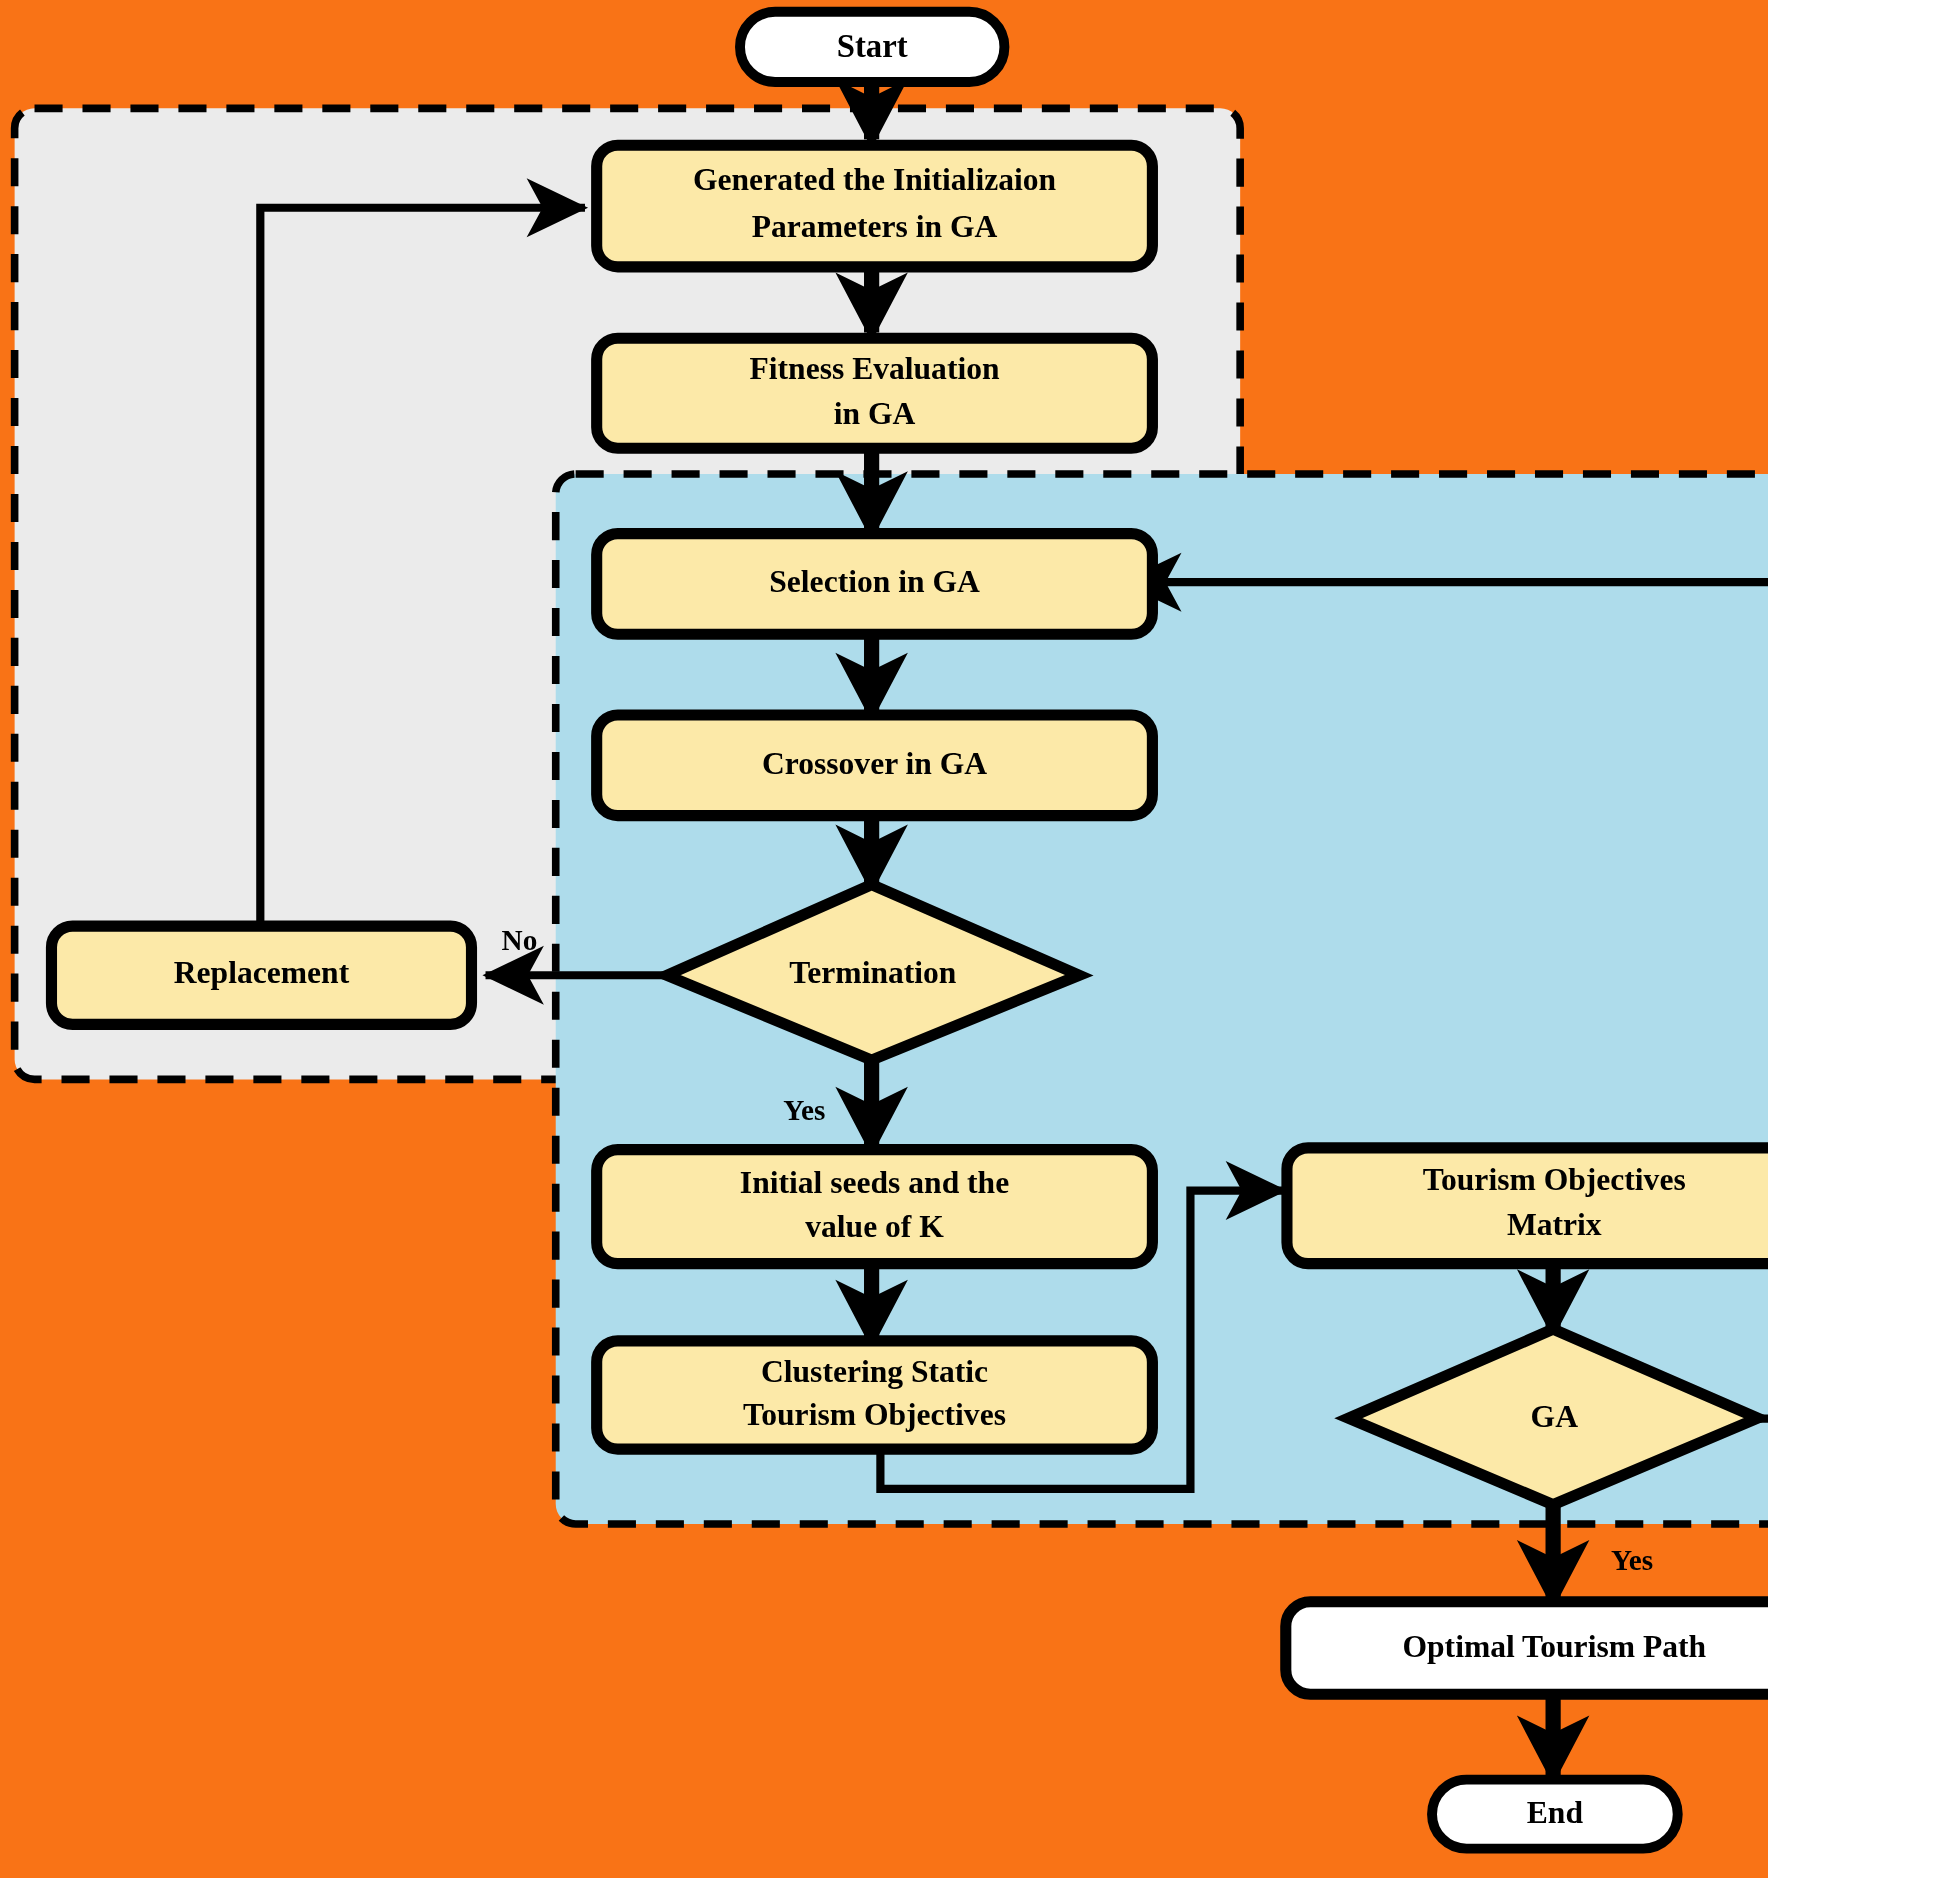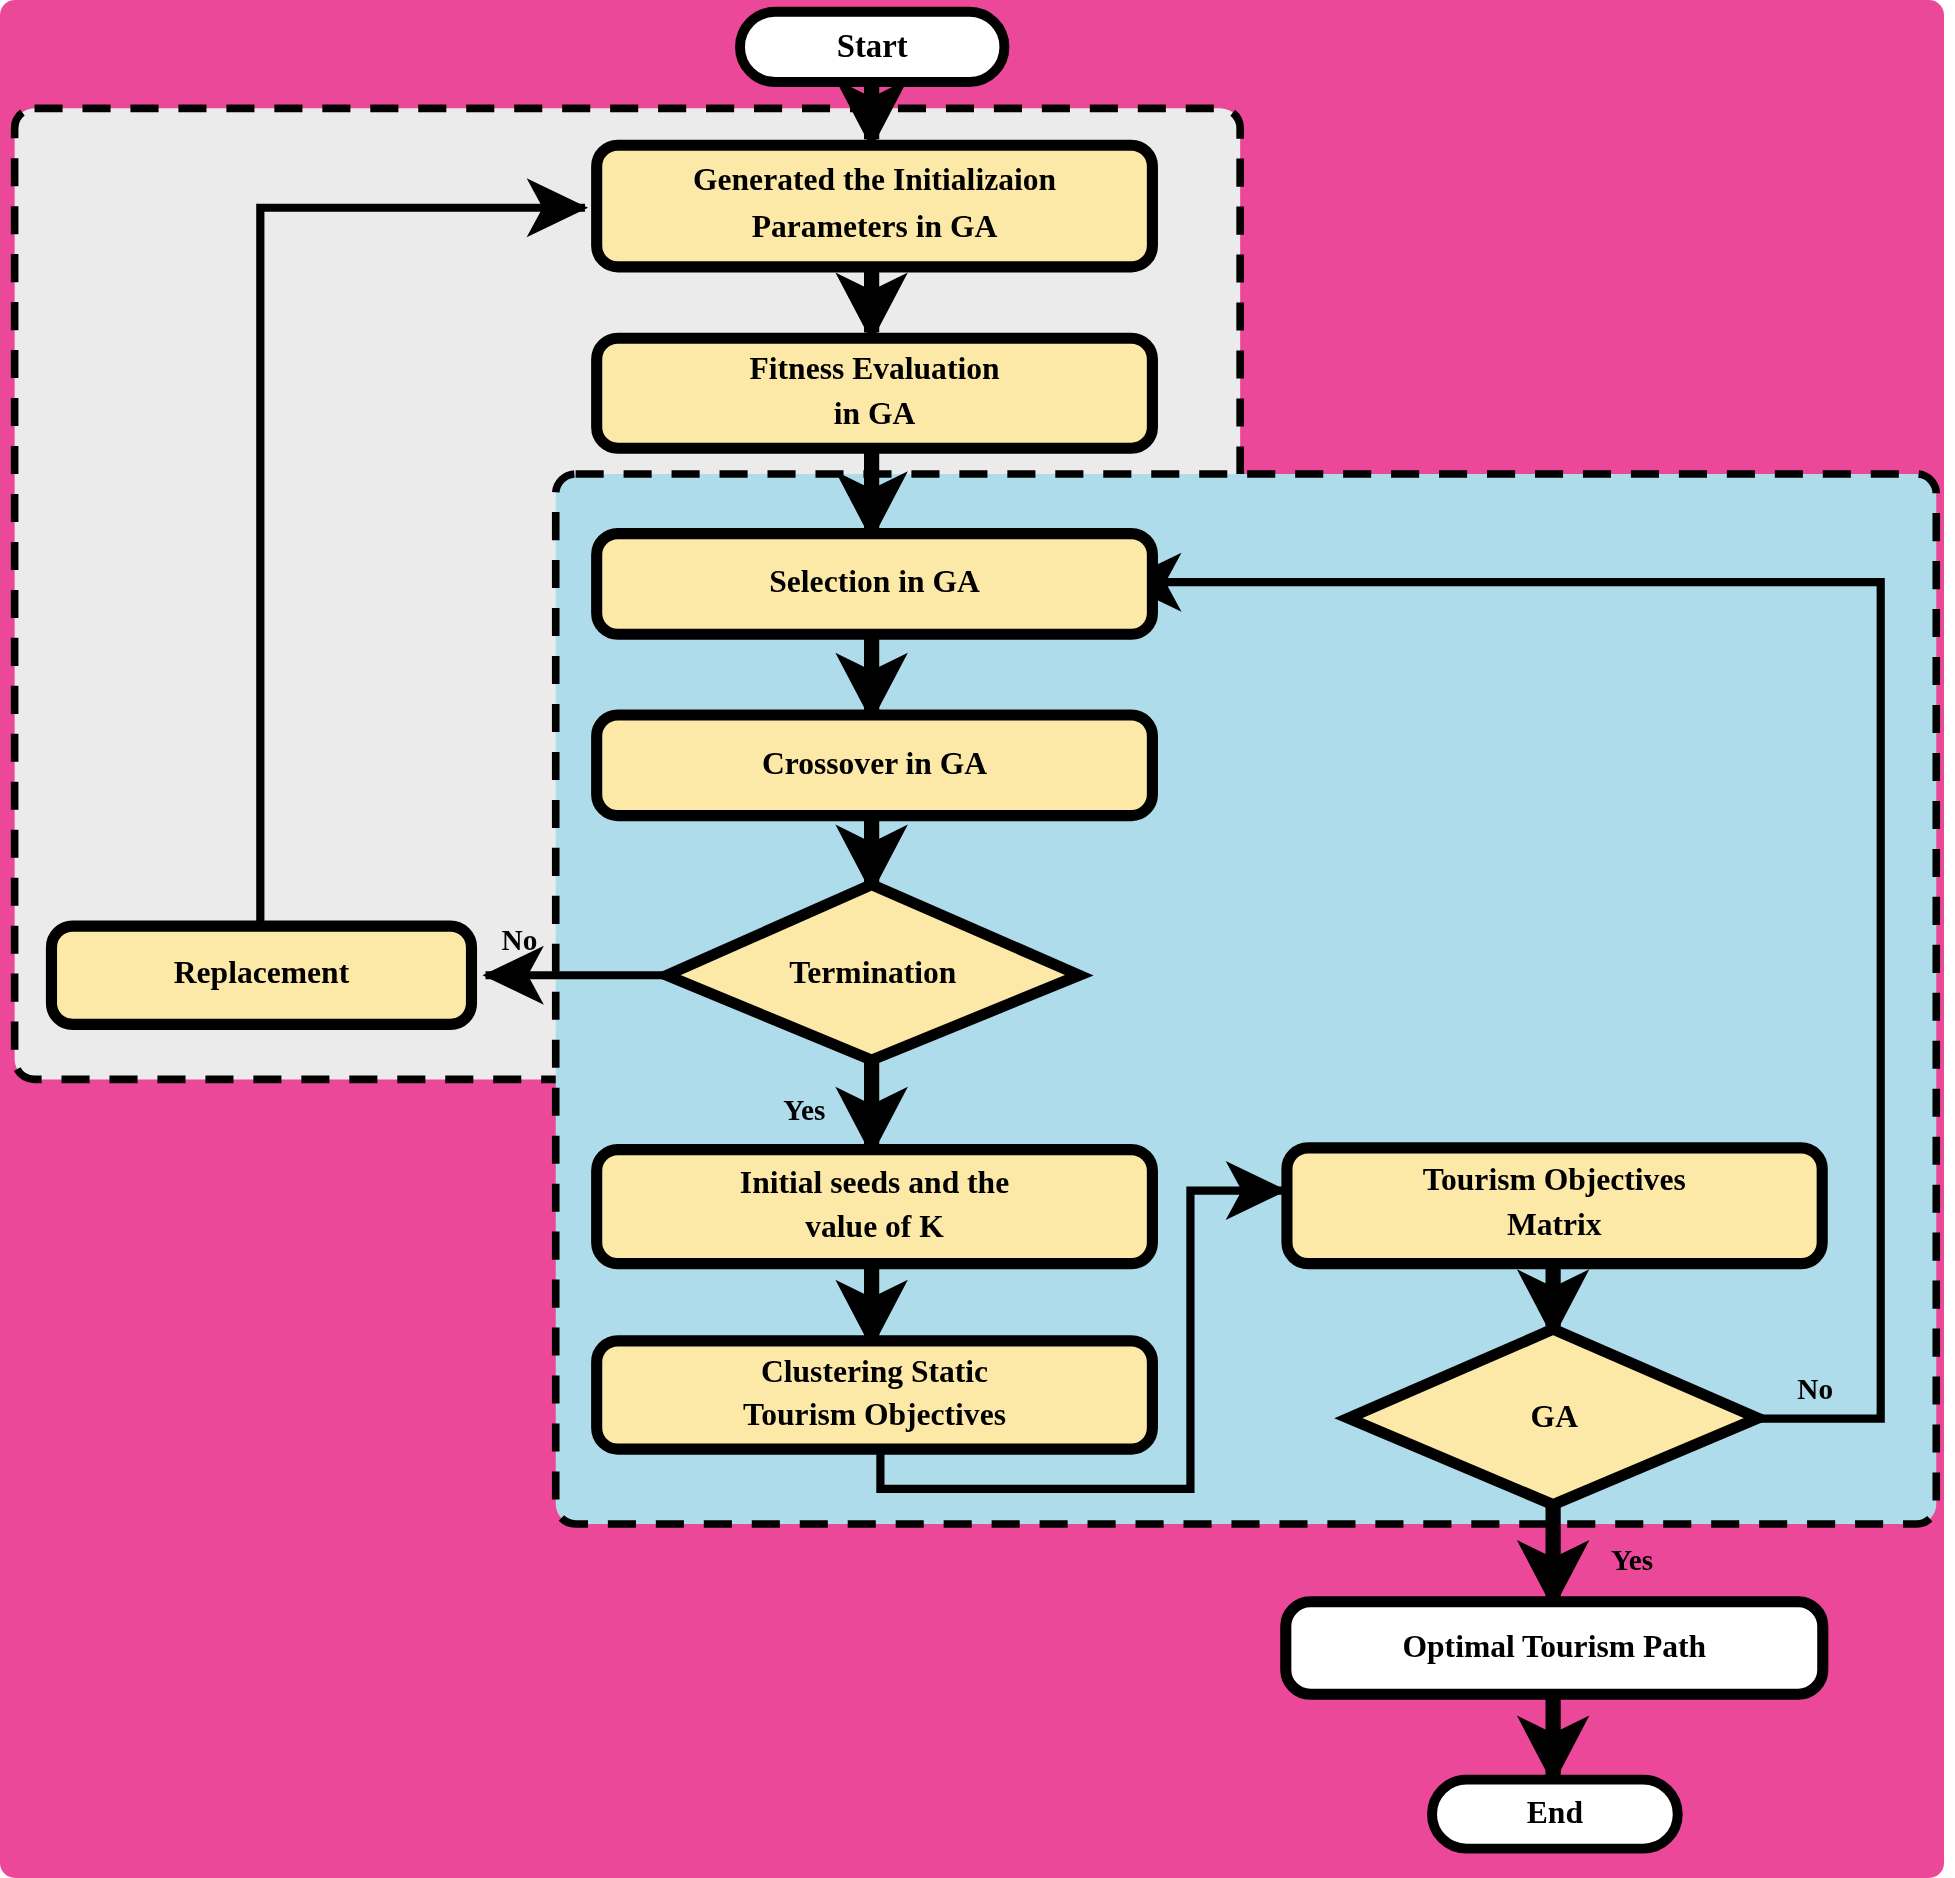--- a/index.html
+++ b/index.html
@@ -1,17 +1,17 @@
 <!DOCTYPE html>
 <html style="font-size:9.4px"><head>
 <meta charset="utf-8">
 <style>
   html,body{margin:0;padding:0;background:#ffffff;}
   body{font-family:"Liberation Serif", serif;}
-  #stage{position:relative;width:1944px;height:1878px;background:#ec4899;overflow:hidden;border-radius:15px;}
+  #stage{position:relative;width:1768px;height:1878px;background:#f97316;overflow:hidden;}
   svg#flow{position:absolute;inset:0;width:1955px;height:1878px;display:block;}
   .nodeText{font-family:"Liberation Serif", serif;font-weight:bold;text-anchor:middle;dominant-baseline:middle;fill:#000;}
   .edgeLabel{font-family:"Liberation Serif", serif;font-weight:bold;text-anchor:middle;dominant-baseline:middle;fill:#000;}
 </style>
 </head>
 <body>
 
 <div id="stage">
   <svg id="flow" viewBox="0 0 3342 3210">
     <defs>

